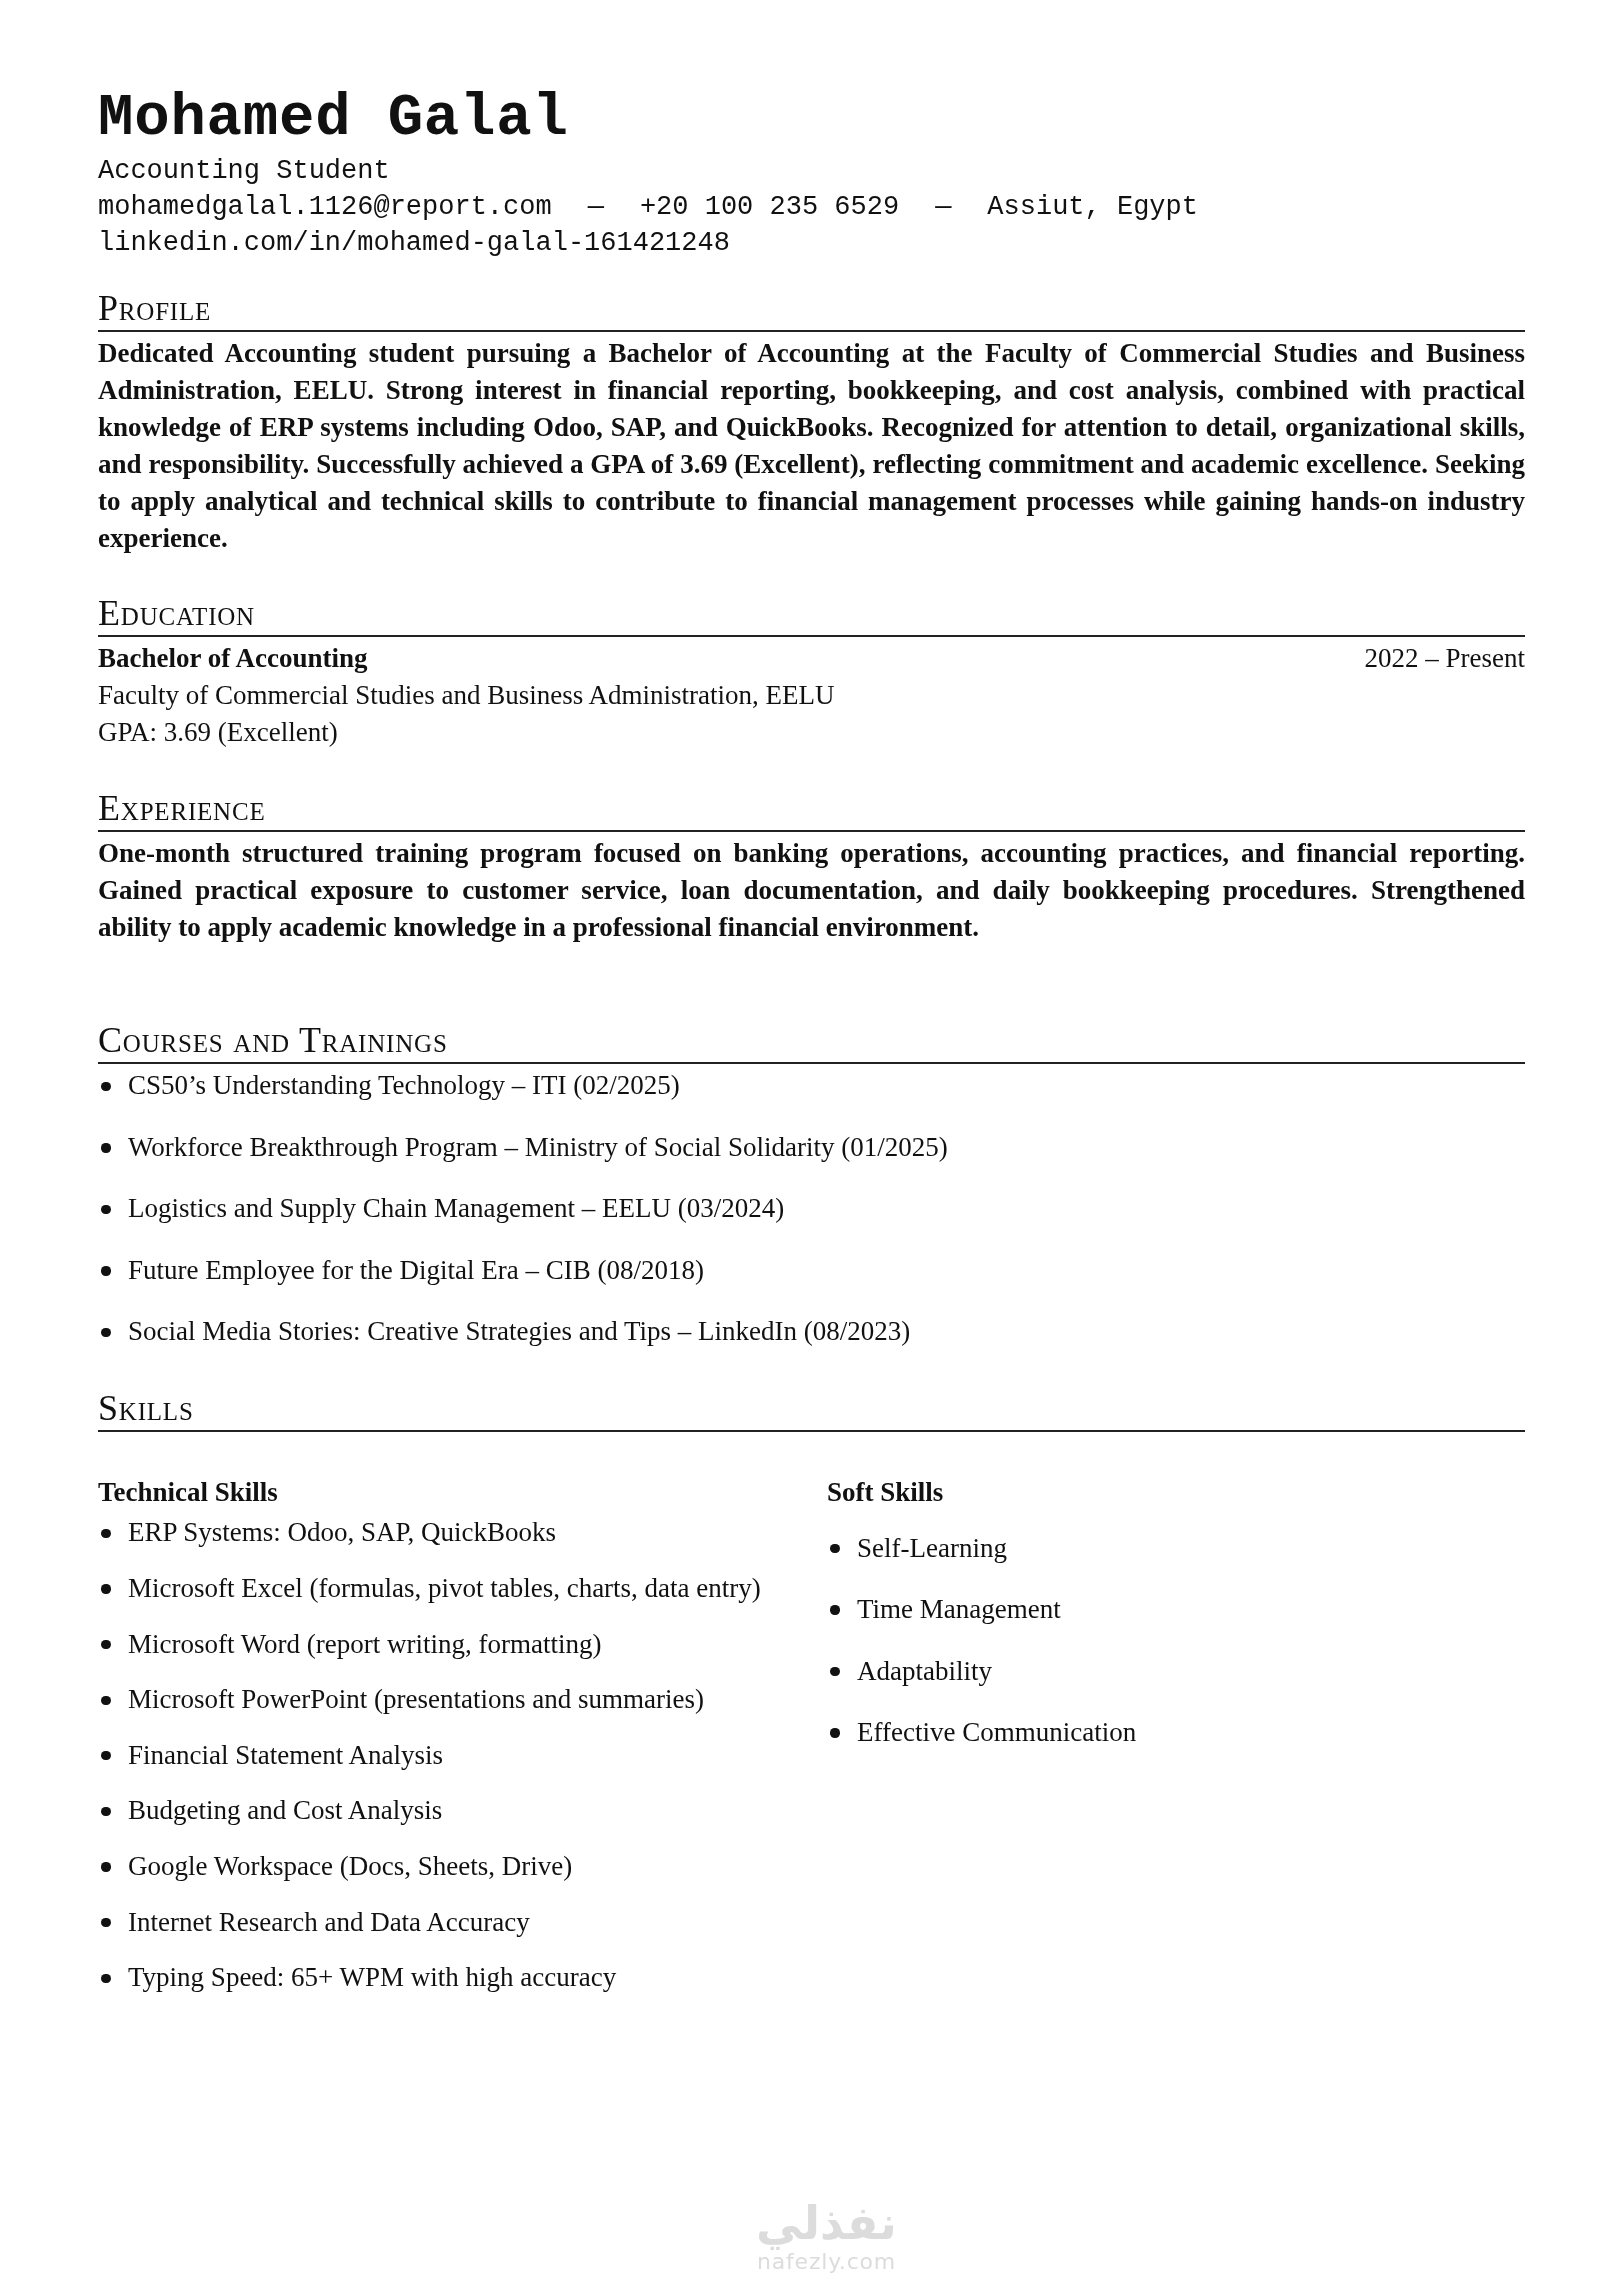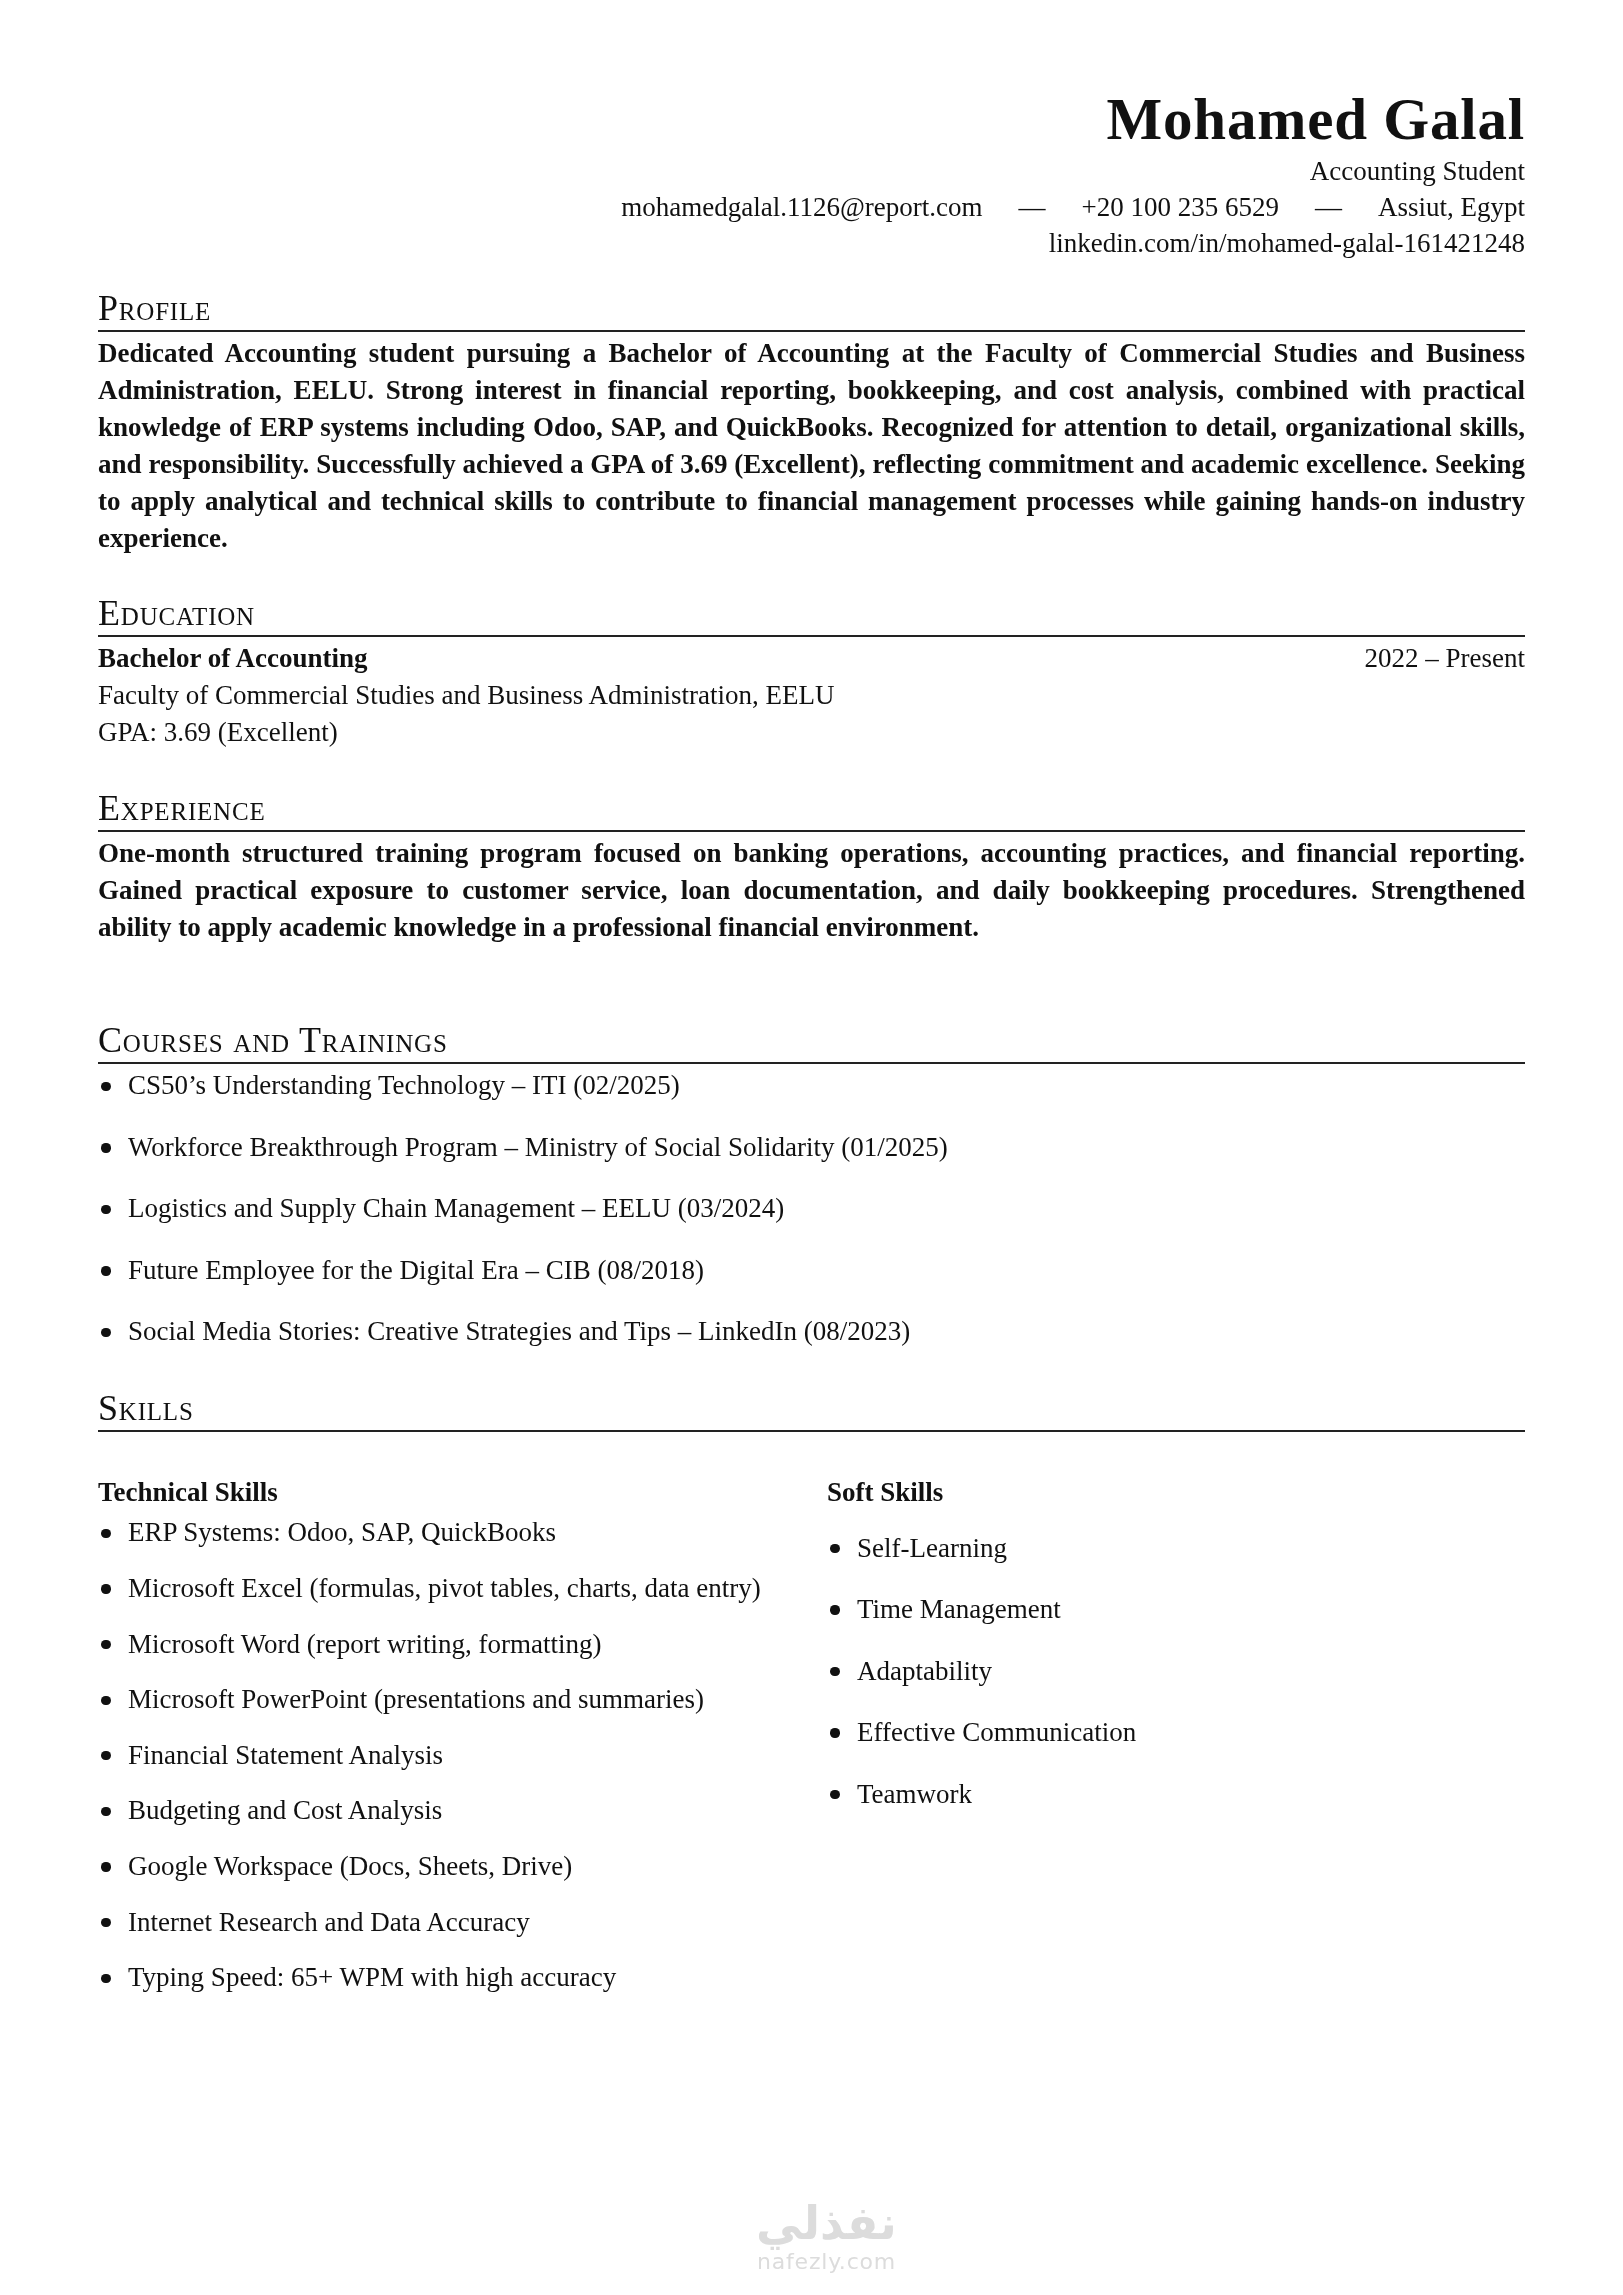--- a/index.html
+++ b/index.html
@@ -16,21 +16,21 @@
       line-height: 37px;
       overflow: hidden;
     }
     .page {
       position: absolute;
       left: 98px;
       top: 0;
       width: 1427px;
     }
     
-    .header { text-align: right; padding-top: 85px; }
+    .header { text-align: left; padding-top: 85px; font-family: Liberation Mono, monospace; }
     .name {
       font-size: 59px;
       line-height: 68px;
       font-weight: bold;
       letter-spacing: 0.8px;
     }
     .headline { font-size: 27px; line-height: 36px; margin-top: 0px; }
     .contact-line { font-size: 27px; line-height: 36px; }
     .contact-line .sep { display: inline-block; margin: 0 36px; }
     .linkedin { font-size: 27px; line-height: 36px; }
@@ -165,21 +165,20 @@
           <li>Typing Speed: 65+ WPM with high accuracy</li>
         </ul>
       </div>
       <div class="skills-col-right">
         <div class="skills-col-head">Soft Skills</div>
         <ul class="bullets soft">
           <li>Self-Learning</li>
           <li>Time Management</li>
           <li>Adaptability</li>
           <li>Effective Communication</li>
-          <li>Teamwork</li>
         </ul>
       </div>
     </div>
   </div>
 </div>
 
 <div class="watermark">
   <div class="wm-ar">نفذلي</div>
   <div class="wm-en">nafezly.com</div>
 </div>

